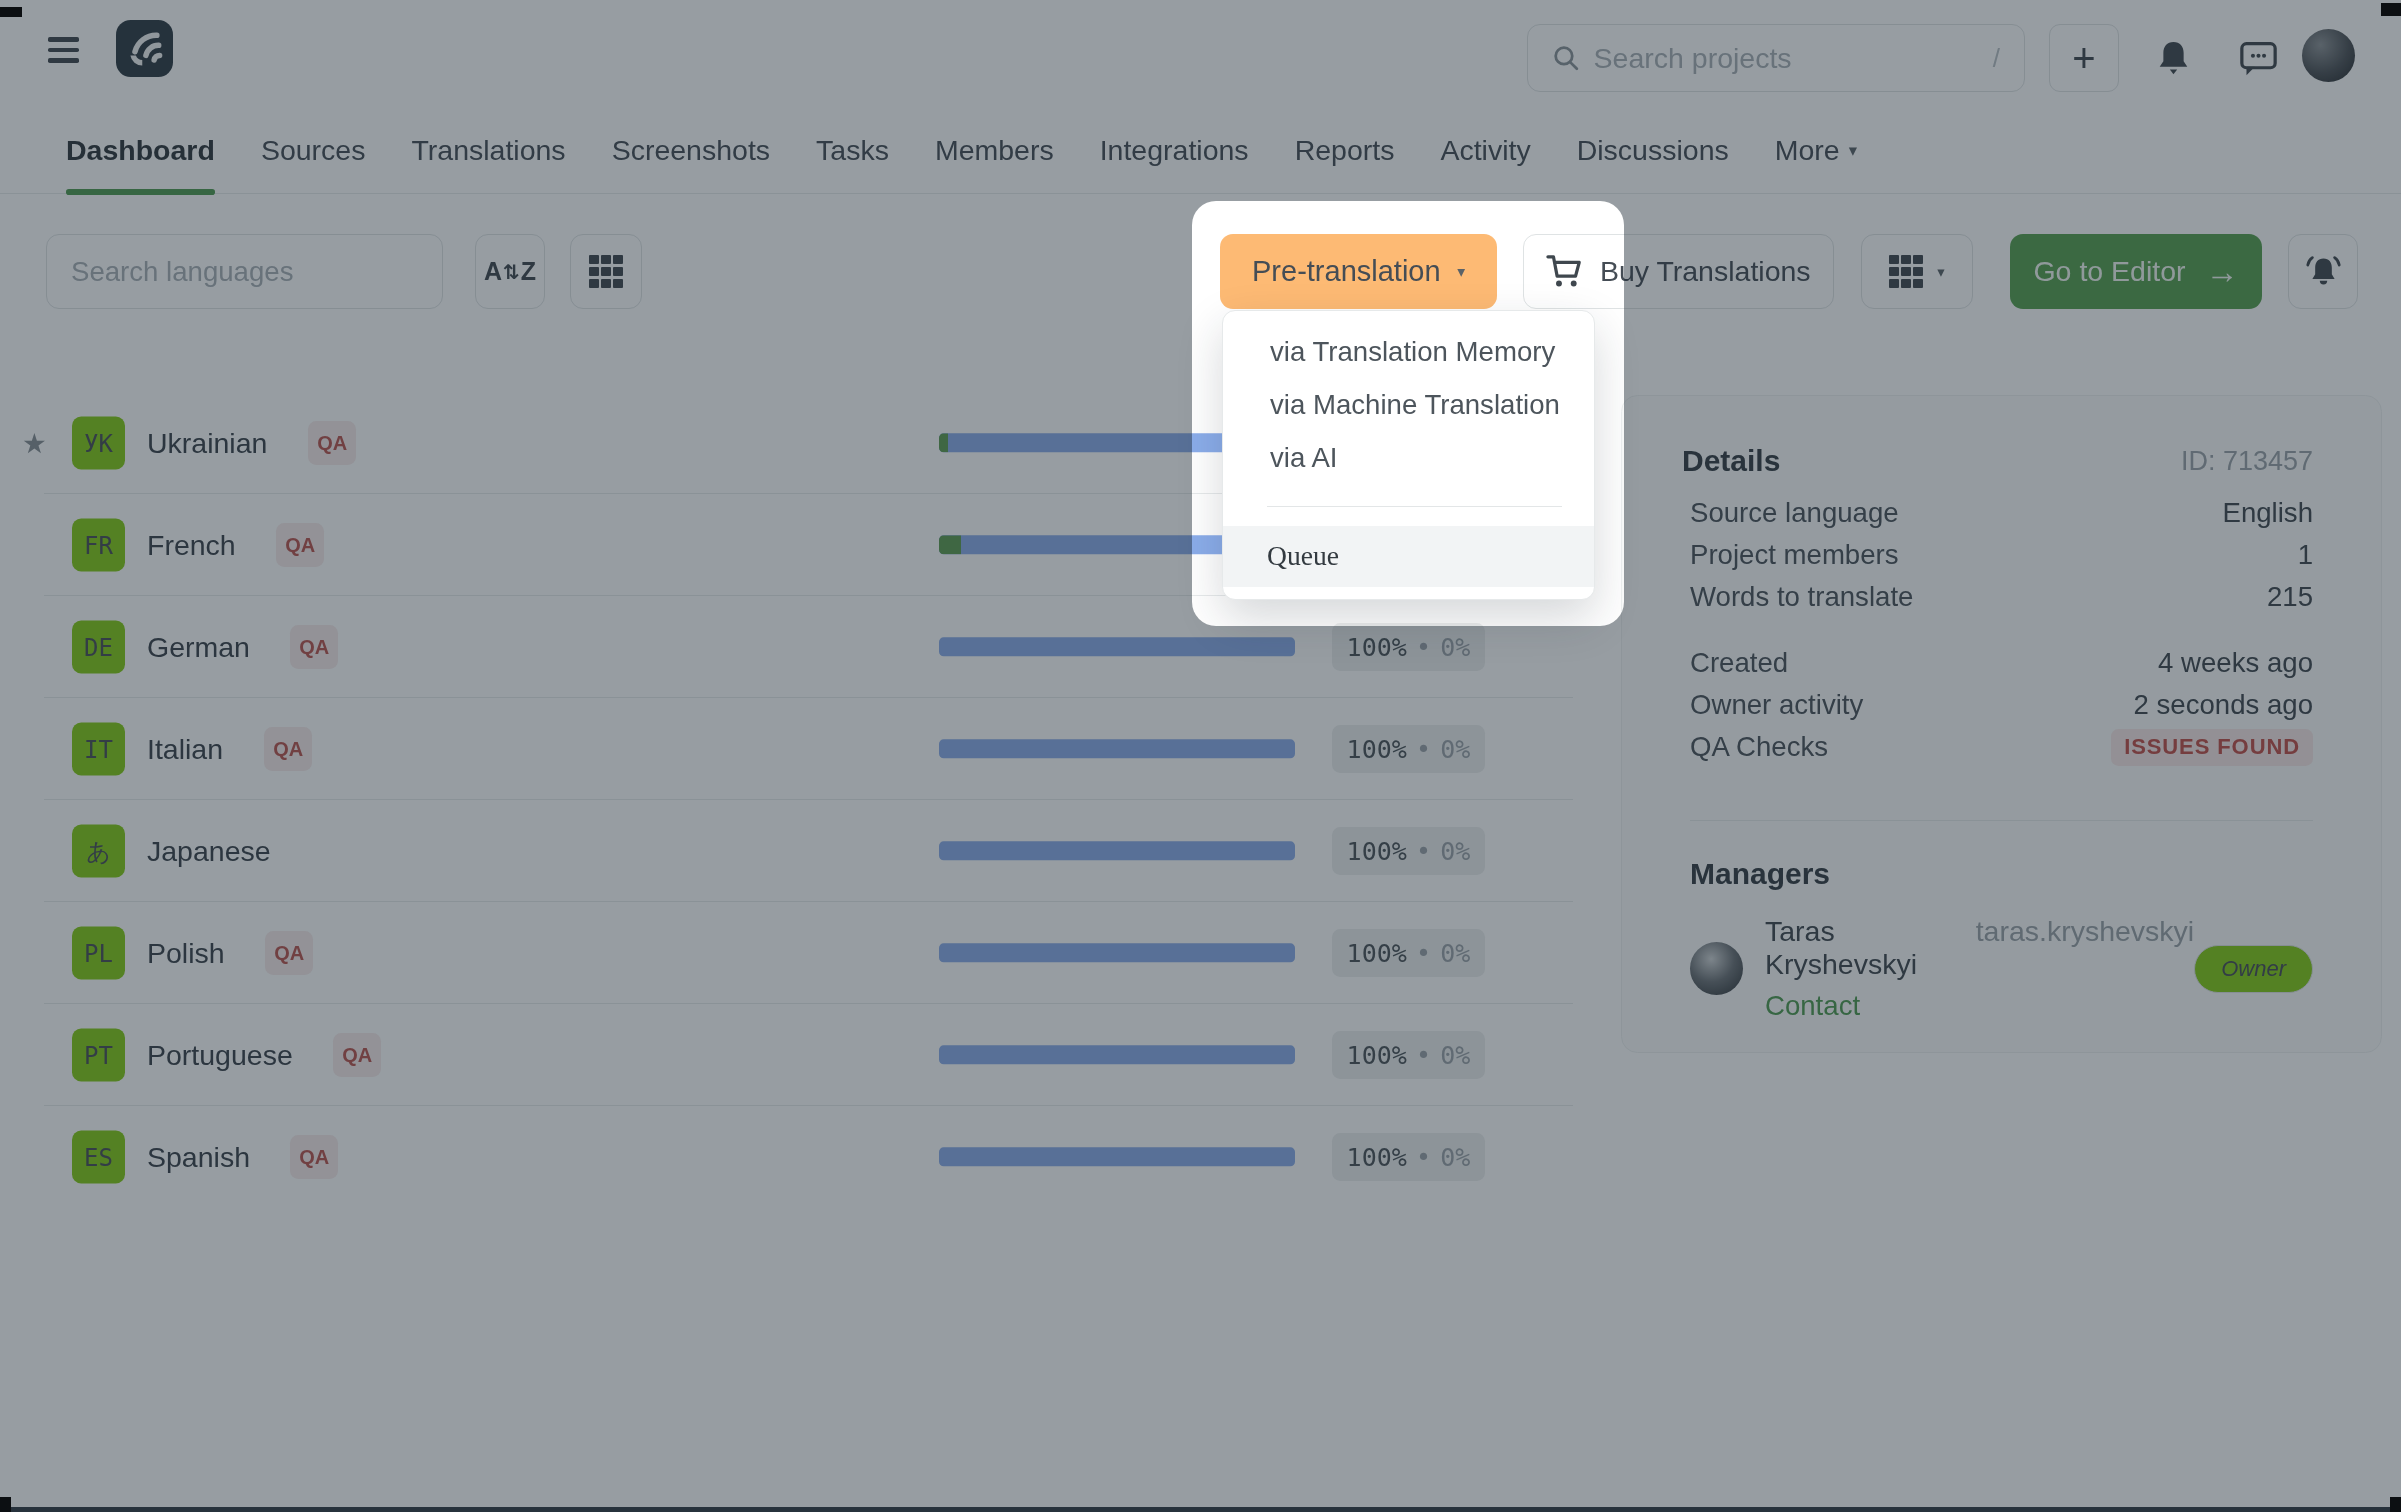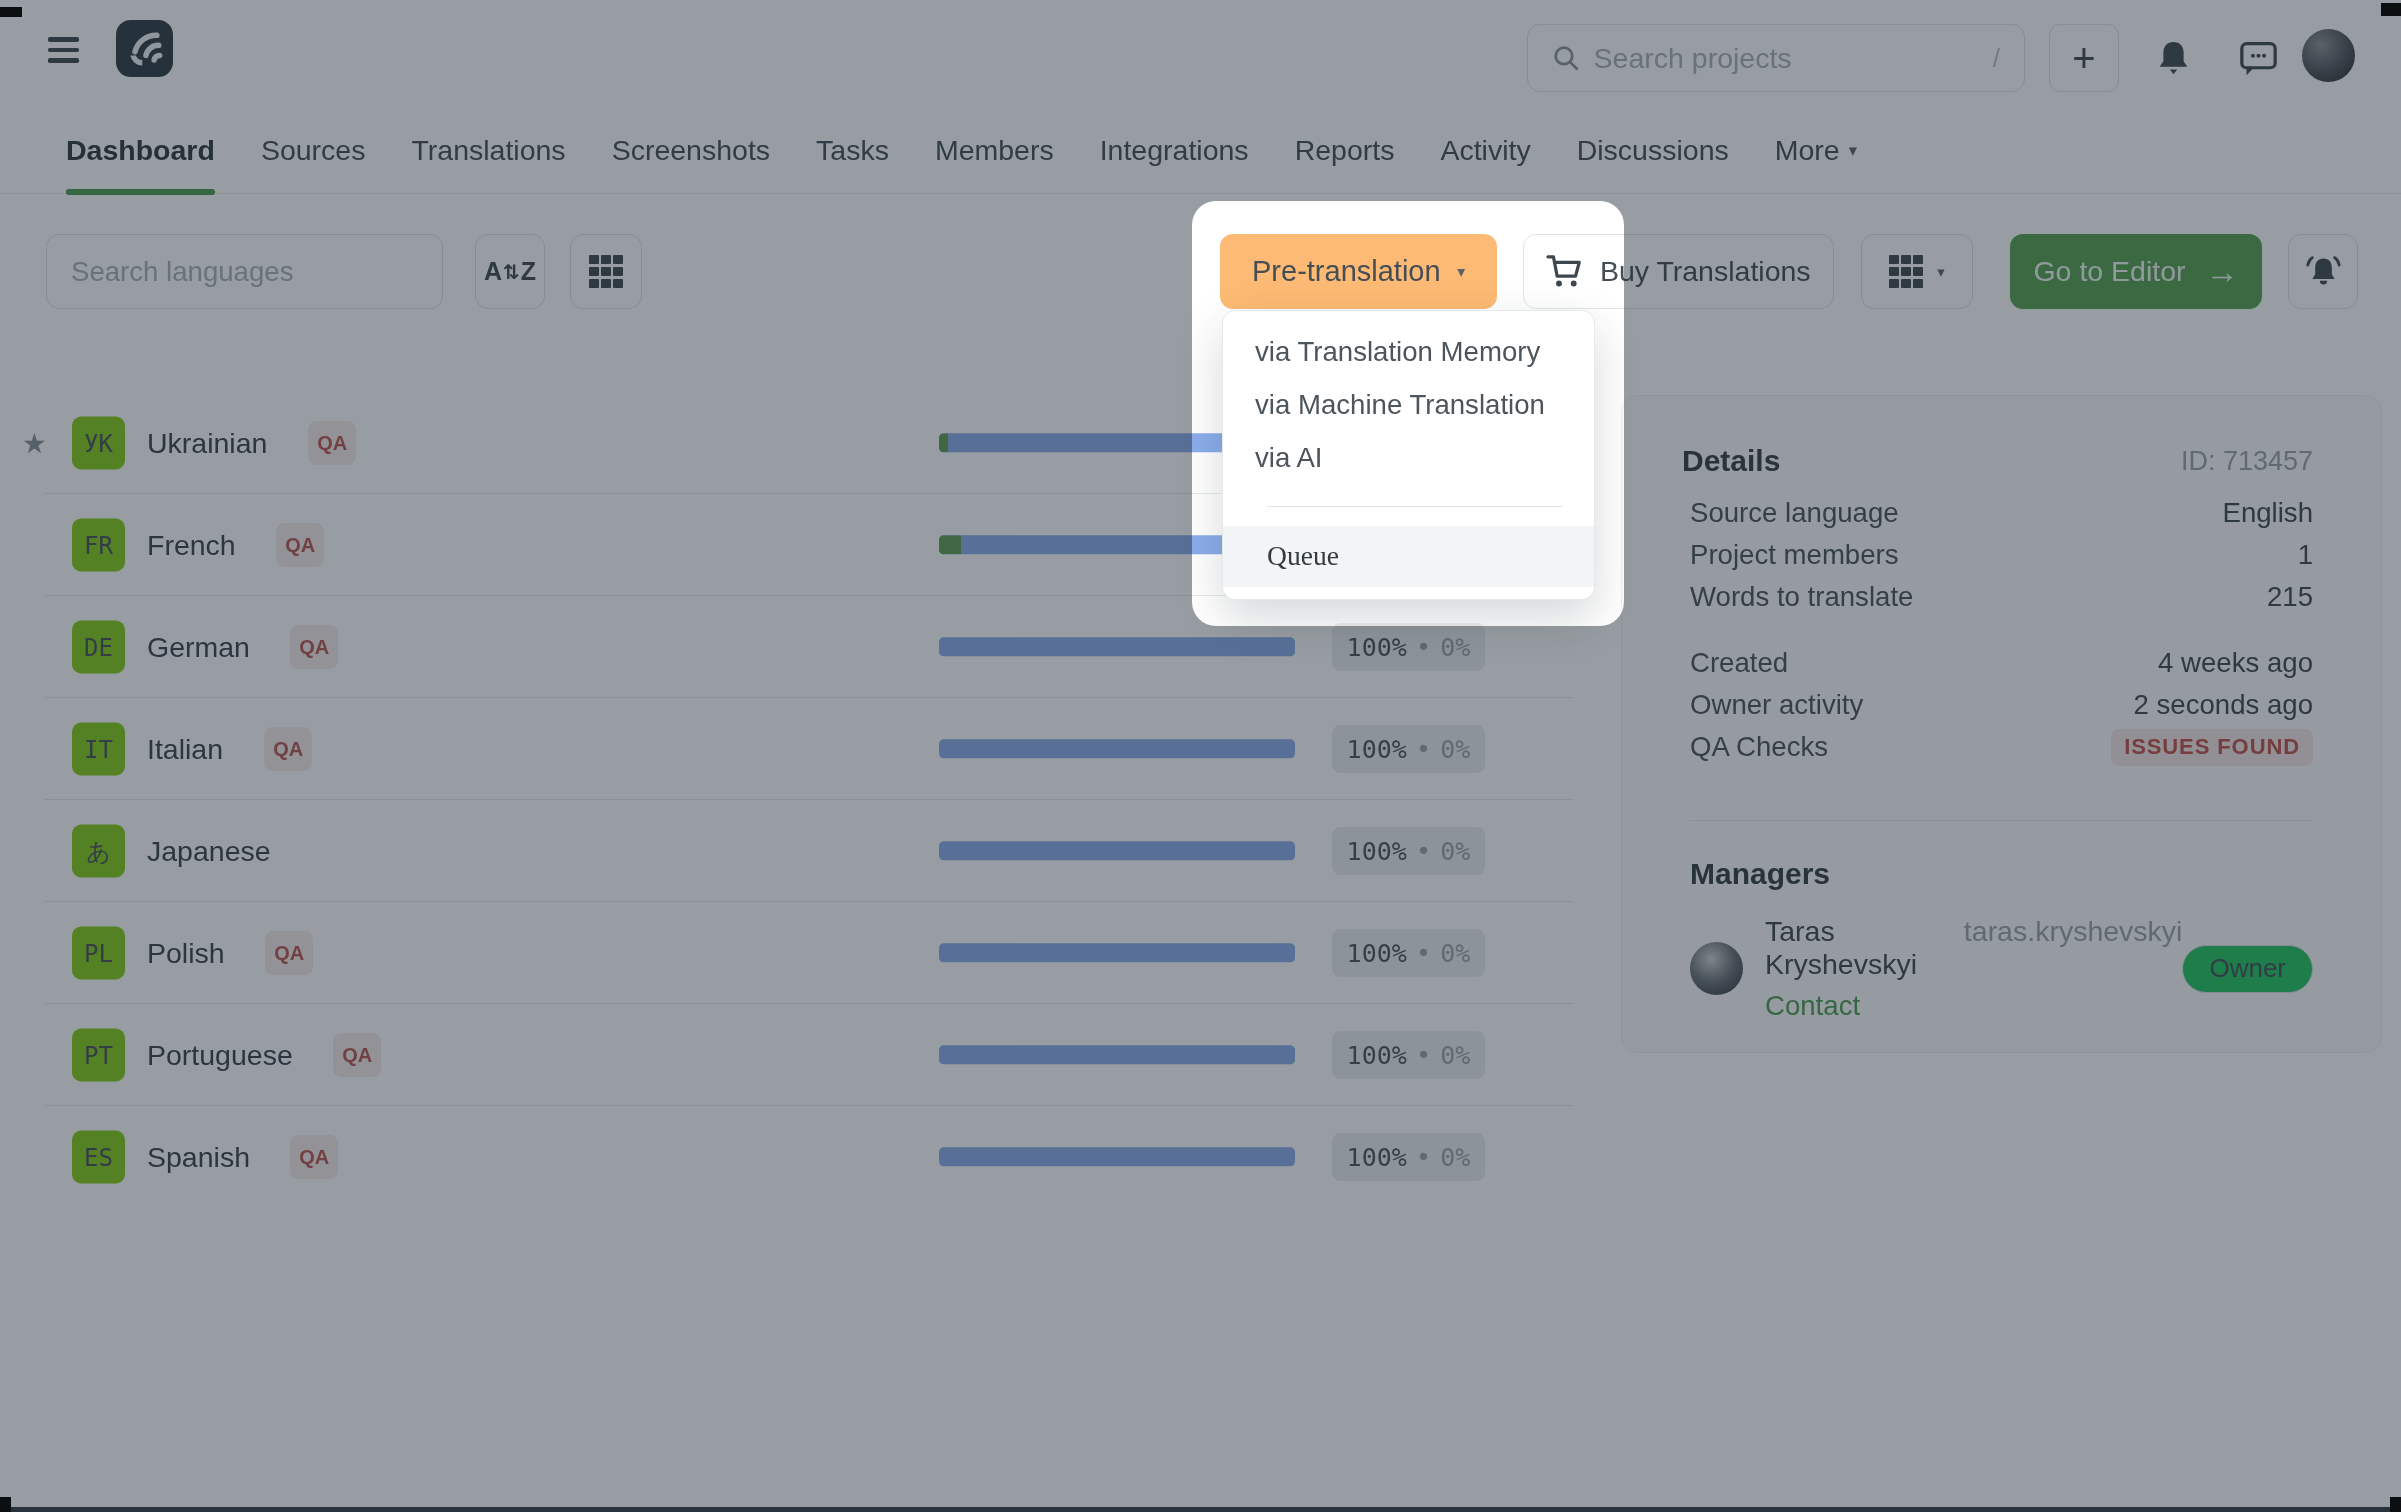--- a/index.html
+++ b/index.html
@@ -76,27 +76,27 @@
   .issues-badge { background:#f7e8e7; color:#c04f49; font-size:22px; font-weight:700; letter-spacing:0.9px; border-radius:7.3px; height:37px; display:flex; align-items:center; padding:0 13px; }
   .card-divider { position:absolute; left:68px; right:68px; top:424px; height:1.4px; background:#e7eaeb; }
   .managers-title { position:absolute; left:68px; top:461px; font-size:30px; font-weight:700; color:#343c43; }
   .manager-row { position:absolute; left:68px; right:68px; top:531px; height:83px; display:flex; align-items:center; }
   .m-avatar { width:53px; height:53px; border-radius:50%; background:radial-gradient(circle at 40% 32%, #cfd3d5, #6a7075 48%, #2b3034); flex:none; }
   .m-info { margin-left:22px; flex:1; }
   .m-line1 { display:flex; gap:14.7px; align-items:baseline; }
   .m-name { font-size:28.5px; font-weight:500; color:#3f474e; }
   .m-username { font-size:28.5px; color:#99a1a7; }
   .m-contact { font-size:27.6px; color:#4e9a51; margin-top:9.2px; cursor:pointer; }
-  .owner-pill { border:1.8px solid #dfe3e4; border-radius:918px; height:48px; padding:0 26px; display:flex; align-items:center; font-size:26px; color:#454d55; background:#22c55e; cursor:pointer; }
+  .owner-pill { border:1.8px solid #dfe3e4; border-radius:918px; height:48px; padding:0 26px; display:flex; align-items:center; font-size:22px; color:#454d55; background:#84cc16; cursor:pointer;font-style:italic; }
 
   
   .spotlight { position:absolute; left:1192px; top:201px; width:432px; height:425px; border-radius:24px; box-shadow:0 0 0 3675px rgba(28,42,52,0.46); z-index:60; pointer-events:none; }
   .dropdown { position:absolute; left:1222px; top:310px; width:373px; height:290px; background:#fff; border:0.9px solid #e6e9ea; border-radius:13px; box-shadow:0 18.4px 46px rgba(30,40,50,.18); z-index:70; overflow:hidden; }
   .dd-items { padding-top:14.7px; }
-  .dd-item { height:53px; display:flex; align-items:center; padding-left:32px; font-size:27.6px; color:#4d555c; cursor:pointer; }
+  .dd-item { height:53px; display:flex; align-items:center; padding-left:47px; font-size:27.6px; color:#4d555c; cursor:pointer; }
   .dd-sep { height:0.9px; background:#e3e6e7; margin:21px 32px 0 44px; }
   .dd-queue { margin-top:19.3px; height:61px; background:#f2f4f5; display:flex; align-items:center; padding-left:44px; font-size:27.6px; color:#343b41; cursor:pointer;font-family:Liberation Serif, serif; }
 
   
   .edge-strip { position:absolute; left:0; right:0; bottom:0; height:4.6px; background:#27323c; z-index:80; }
   .corner { position:absolute; background:#0c0f12; z-index:81; }
   .c-tl { left:0; top:7.3px; width:22px; height:10px; }
   .c-tr { right:0; top:2.8px; width:20px; height:13px; }
   .c-bl { left:0; bottom:0; width:11px; height:14.7px; }
   .c-br { right:0; bottom:0; width:11px; height:14.7px; }

